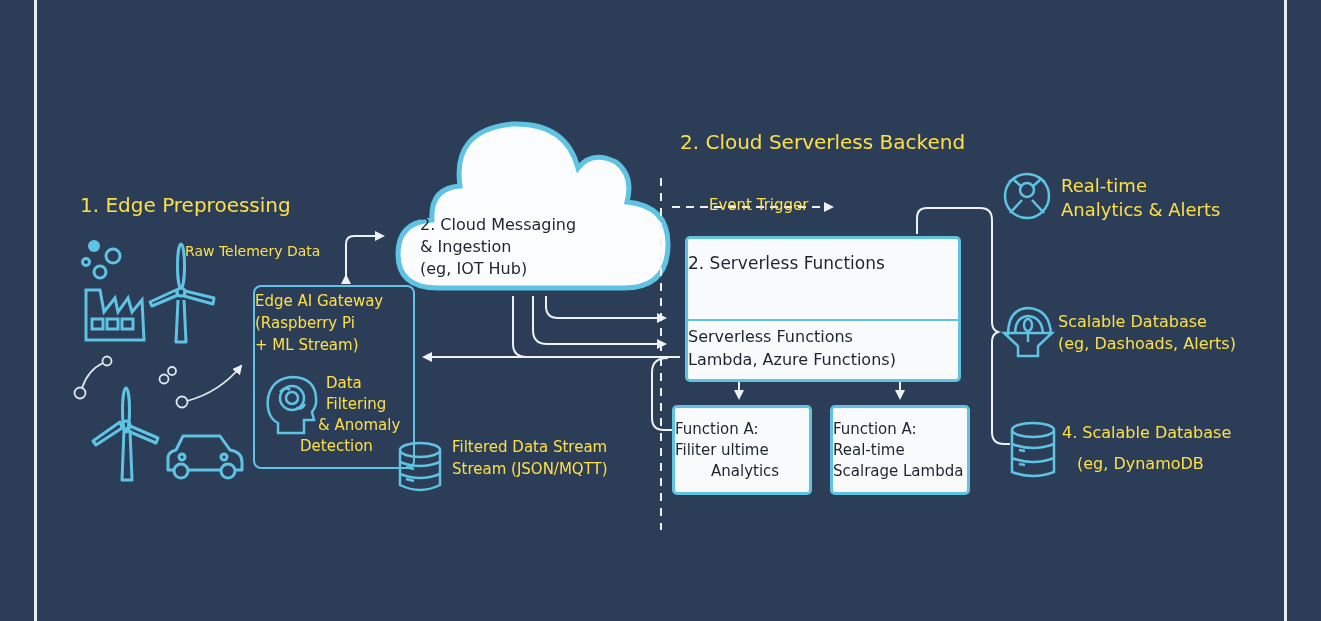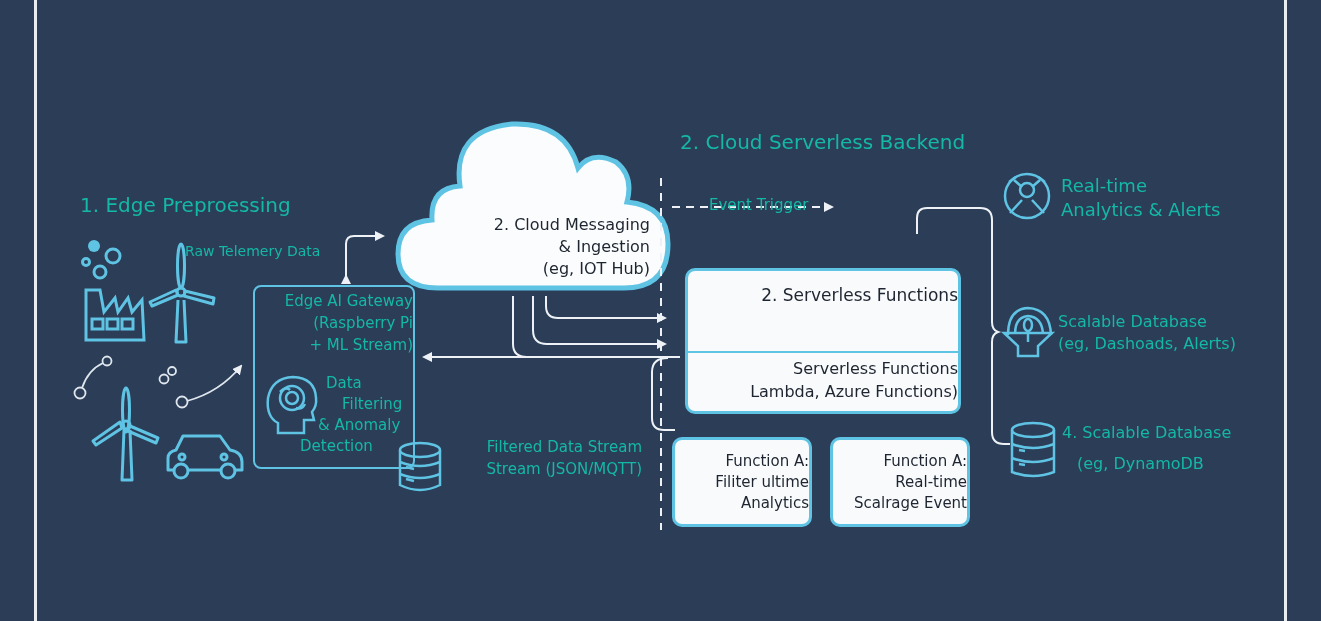--- a/index.html
+++ b/index.html
@@ -6,28 +6,28 @@
   body {
     width: 1321px; height: 621px; overflow: hidden;
     background: #2b3d57;
     font-family: "DejaVu Sans", "Liberation Sans", sans-serif;
     position: relative;
   }
   .frame-line { position: absolute; top: 0; width: 3px; height: 621px; background: #e9edf2; }
   .frame-line.left { left: 34px; }
   .frame-line.right { left: 1284px; }
   svg.diagram { position: absolute; left: 0; top: 0; }
-  .t { position: absolute; color: #14b8a6; white-space: nowrap; line-height: 1.22; }
+  .t { position: absolute; color: #fde047; white-space: nowrap; line-height: 1.22; }
   .title { font-size: 20px; font-weight: 500; }
   .lbl { font-size: 15px; }
-  .center { text-align: right; }
+  .center { text-align: left; }
   .dark { color: #1e2530; }
   .box {
     position: absolute; background: #f8fafc; border: 3px solid #5fc3e4;
-    border-radius: 10px; box-sizing: border-box; margin-top: 32px;
+    border-radius: 5px; box-sizing: border-box;
   }
   .gw { position: absolute; border: 2px solid #5fc3e4; border-radius: 8px; box-sizing: border-box; }
 </style>
 </head>
 <body>
 
 <div class="frame-line left"></div>
 <div class="frame-line right"></div>
 
 <svg class="diagram" width="1321" height="621" viewBox="0 0 1321 621">
@@ -146,21 +146,21 @@
 <div class="t title" style="left:80px;top:193px;">1. Edge Preproessing</div>
 <div class="t title" style="left:680px;top:130px;">2. Cloud Serverless Backend</div>
 
 <div class="t lbl" style="left:185px;top:243px;font-size:14px;">Raw Telemery Data</div>
 
 <div class="gw" style="left:253px;top:285px;width:162px;height:184px;">
   <div class="t lbl center" style="left:0;right:0;top:5px;font-size:15px;">Edge AI Gateway</div>
   <div class="t lbl center" style="left:0;right:0;top:27px;font-size:15px;">(Raspberry Pi</div>
   <div class="t lbl center" style="left:0;right:0;top:49px;font-size:15px;">+ ML Stream)</div>
   <div class="t lbl" style="left:71px;top:87px;font-size:15px;">Data</div>
-  <div class="t lbl" style="left:71px;top:108px;font-size:15px;margin-left:16px;">Filtering</div>
+  <div class="t lbl" style="left:71px;top:108px;font-size:15px;">Filtering</div>
   <div class="t lbl" style="left:63px;top:129px;font-size:15px;">&amp; Anomaly</div>
   <div class="t lbl" style="left:45px;top:150px;font-size:15px;">Detection</div>
 </div>
 
 <div class="t lbl center" style="left:452px;top:438px;width:190px;font-size:15px;">Filtered Data Stream</div>
 <div class="t lbl center" style="left:452px;top:460px;width:190px;font-size:15px;">Stream (JSON/MQTT)</div>
 
 <div class="t dark center" style="left:420px;top:215px;width:230px;font-size:16px;">2. Cloud Messaging</div>
 <div class="t dark center" style="left:420px;top:237px;width:230px;font-size:16px;">&amp; Ingestion</div>
 <div class="t dark center" style="left:420px;top:259px;width:230px;font-size:16px;">(eg, IOT Hub)</div>
@@ -176,21 +176,21 @@
 
 <div class="box" style="left:672px;top:405px;width:140px;height:90px;">
   <div class="t dark center" style="left:0;right:0;top:12px;font-size:15px;">Function A:</div>
   <div class="t dark center" style="left:0;right:0;top:33px;font-size:15px;">Filiter ultime</div>
   <div class="t dark center" style="left:0;right:0;top:54px;font-size:15px;padding-left:36px;">Analytics</div>
 </div>
 
 <div class="box" style="left:830px;top:405px;width:140px;height:90px;">
   <div class="t dark center" style="left:0;right:0;top:12px;font-size:15px;">Function A:</div>
   <div class="t dark center" style="left:0;right:0;top:33px;font-size:15px;">Real-time</div>
-  <div class="t dark center" style="left:0;right:0;top:54px;font-size:15px;">Scalrage Event</div>
+  <div class="t dark center" style="left:0;right:0;top:54px;font-size:15px;">Scalrage Lambda</div>
 </div>
 
 <div class="t" style="left:1061px;top:175px;font-size:18px;">Real-time</div>
 <div class="t" style="left:1061px;top:199px;font-size:18px;">Analytics &amp; Alerts</div>
 
 <div class="t" style="left:1058px;top:312px;font-size:16px;">Scalable Database</div>
 <div class="t" style="left:1058px;top:334px;font-size:16px;">(eg, Dashoads, Alerts)</div>
 
 <div class="t" style="left:1062px;top:423px;font-size:16px;">4. Scalable Database</div>
 <div class="t" style="left:1077px;top:454px;font-size:16px;">(eg, DynamoDB</div>

